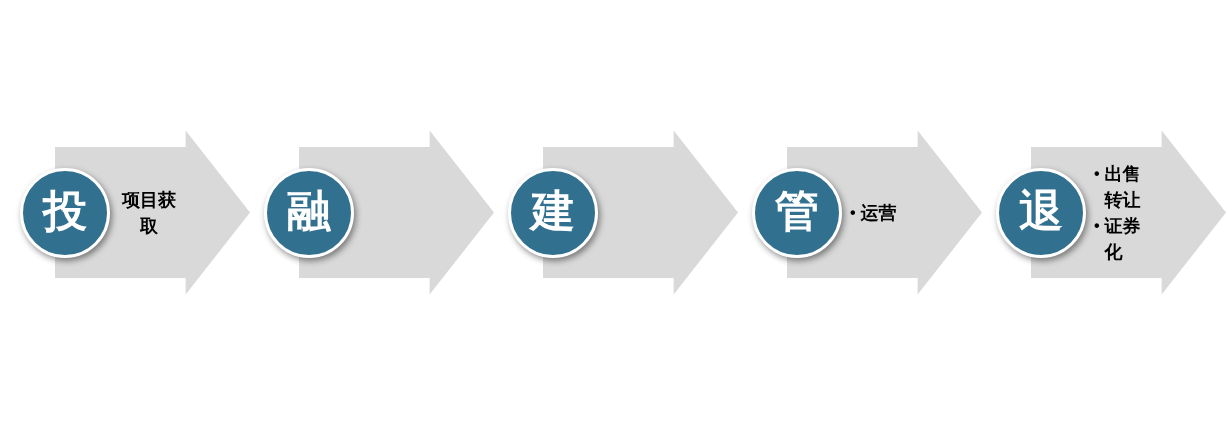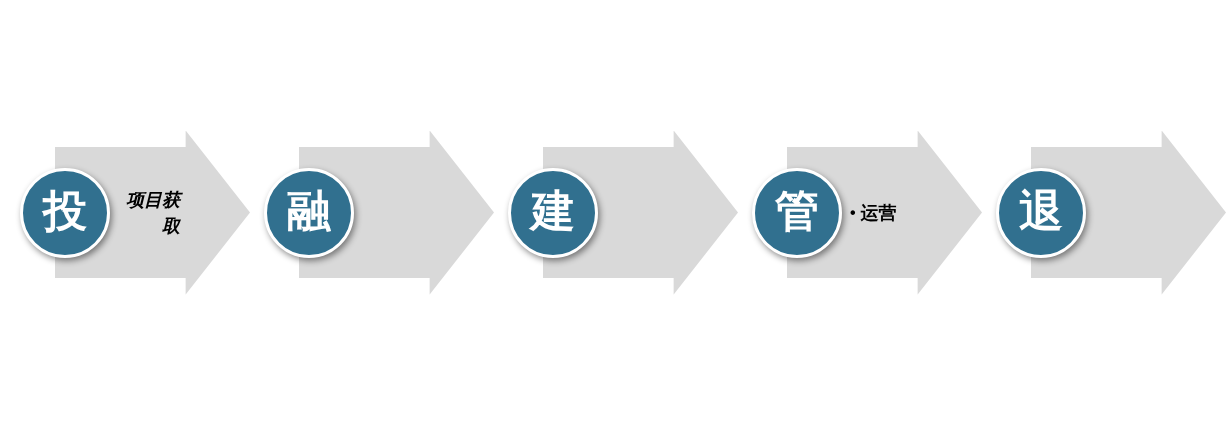--- a/index.html
+++ b/index.html
@@ -83,22 +83,21 @@
     font-size: 16px;
     line-height: 1.6;
   }
   .no-bullet .item::before {
     content: "";
     margin-right: 0;
   }
   .no-bullet .item-text {
     display: inline-block;
     width: 62px;
-    text-align: right;
-    font-style: italic;
+    text-align: center;
   }
   .wrap2 .item-text {
     display: inline-block;
     width: 38px;
   }
 </style>
 </head>
 <body>
 
 <div class="diagram">
@@ -139,15 +138,23 @@
         <span class="item-text">运营</span>
       </div>
     </div>
   </div>
 
   <div class="stage">
     <div class="arrow"></div>
     <div class="circle">
       <span class="letter">退</span>
     </div>
+    <div class="items wrap2">
+      <div class="item">
+        <span class="item-text">出售转让</span>
+      </div>
+      <div class="item">
+        <span class="item-text">证券化</span>
+      </div>
+    </div>
   </div>
 
 </div>
 
 </body></html>

